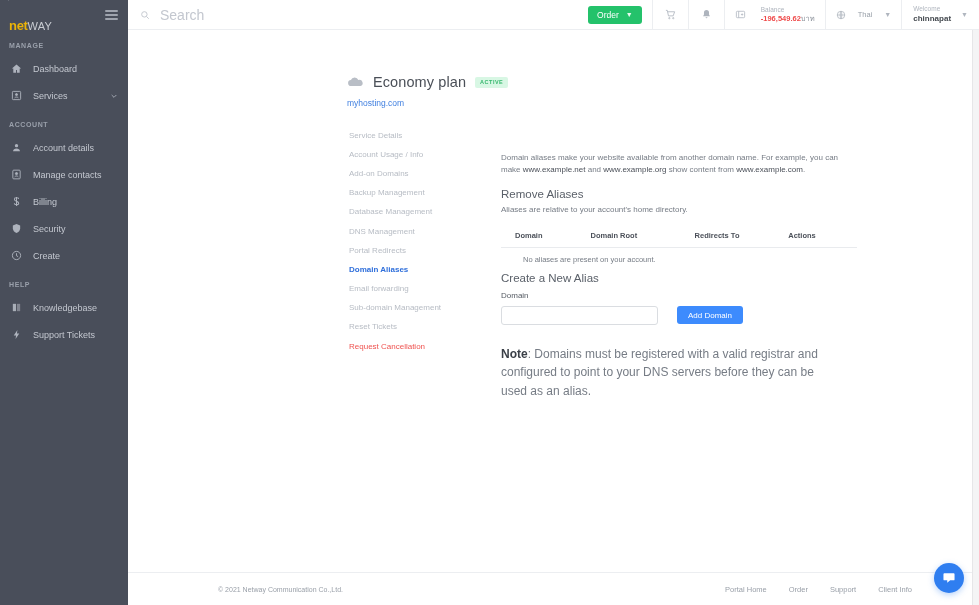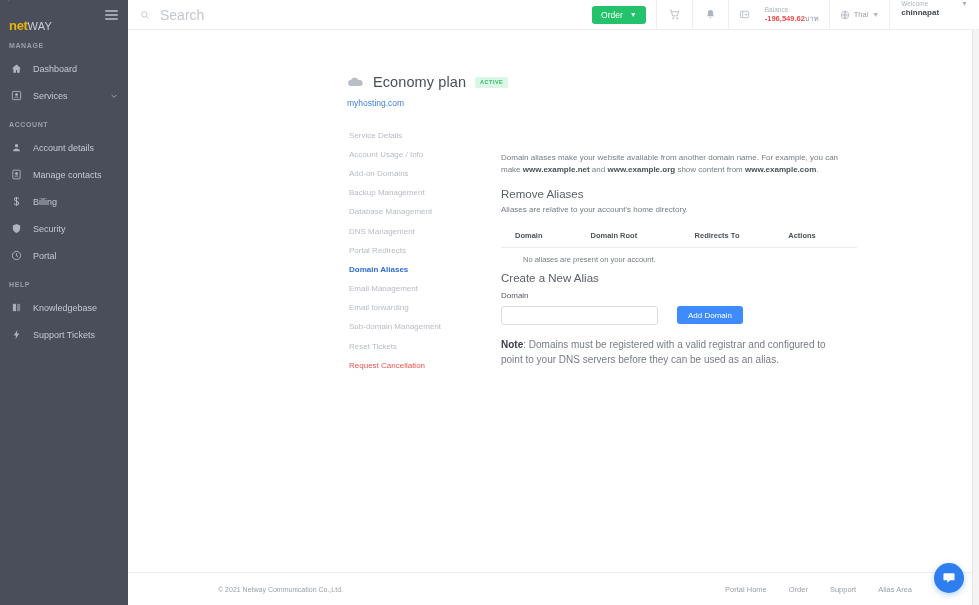--- a/index.html
+++ b/index.html
@@ -81,24 +81,24 @@
   .hcell svg { width: 11px; height: 11px; display:block; }
   .balance-cell { display:flex; align-items:center; gap:15px; padding: 0 10px;
                   border-left:1px solid #eceef1; cursor:pointer;}
   .balance-cell .bicon { color:#b6bcc5; display:flex; }
   .balance-cell .bicon svg { width:11px; height:11px; display:block; }
   .balance-text { line-height: 1.25; }
   .balance-label { font-size: 6.5px; color:#aeb4bd; }
   .balance-value { font-size: 7.5px; color:#ef4b4b; font-weight:700; }
   .balance-value .unit { color:#8e949d; font-weight:400; }
 
-  .lang-cell { display:flex; align-items:center; gap:4px; padding:0 10px;
+  .lang-cell { display:flex; align-items:center; gap:12px; padding:0 10px;
                border-left:1px solid #eceef1; color:#99a0a9; font-size:7.5px; cursor:pointer;}
   .lang-cell svg { width:10px; height:10px; display:block; color:#aeb4bd; }
-  .welcome-cell { display:flex; gap:22px; padding:0 11px;
+  .welcome-cell { display:flex; align-items:center; gap:10px; padding:0 11px;
                   border-left:1px solid #eceef1; cursor:pointer; }
   .welcome-text { line-height:1.25; }
   .welcome-label { font-size:6.5px; color:#b0b6bf; }
   .welcome-user { font-size:8px; color:#44494f; font-weight:700; }
   .mini-caret { color:#b0b6bf; font-size:7px; }
 
   
   .content { flex:1; position:relative; overflow:hidden; }
 
   .plan-head { padding: 44px 0 0 219px; }
@@ -121,21 +121,21 @@
   .svc-item.active { color:#2f6fdb; font-weight:700; }
   .svc-item.danger { color:#ef5350; }
 
   .page-title { font-size:13px; color:#5a6069; font-weight:400; padding-top:0px; }
   .mid-col { width: 135px; flex:0 0 135px; }
 
   .alias-col { flex:1; padding-right: 40px; }
   .intro {
     font-size:8px; color:#767c85; line-height:1.55; width: 340px; margin-top: 26px;
   }
-  .intro b { color:#4b5059; font-weight:700;text-align:right; }
+  .intro b { color:#4b5059; font-weight:400;text-align:right; }
   .sec-title { font-size:11.5px; color:#5a6069; margin-top: 11px; font-weight:400; }
   .sec-sub { font-size:8px; color:#767c85; margin-top: 5px; }
 
   .alias-table { width: 356px; margin-top: 10px; border-collapse: collapse; }
   .alias-table th {
     text-align:left; font-size:7.5px; color:#4b5059; font-weight:700;
     padding: 7px 0 7px 0; border-bottom:1px solid #e9ebee;
   }
   .alias-table th.c1 { padding-left: 14px; width: 86px; }
   .alias-table th.c2 { width: 100px; }
@@ -148,21 +148,21 @@
   .form-row { display:flex; align-items:center; gap:19px; margin-top: 6px; }
   .domain-input {
     width: 157px; height: 19px; border:1px solid #dadde1; border-radius:3px;
     font-size:8px; padding: 0 6px; outline:0; color:#4b5059;
     font-family:"Liberation Sans", sans-serif; background:#fff;
   }
   .add-btn {
     background:#3d8bfd; color:#fff; border:0; border-radius:3px; height:18px;
     padding: 0 11px; font-size:8px; cursor:pointer; font-family:"Liberation Sans", sans-serif;
   }
-  .note { font-size:10px; color:#767c85; line-height:1.55; width: 340px; margin-top: 12px; }
+  .note { font-size:12px; color:#767c85; line-height:1.55; width: 340px; margin-top: 20px; }
   .note b { color:#3b4048; font-weight:700; }
 
   
   .footer {
     position:absolute; left:0; right:0; bottom:0; height: 33px;
     border-top:1px solid #eceef1; display:flex; align-items:center;
     justify-content:space-between; padding: 0 67px 0 90px; background:#fff;
   }
   .copyright { font-size:7px; color:#9aa0a9; }
   .footer-links { display:flex; gap:22px; }
@@ -263,21 +263,21 @@
       </span>
       <span class="nav-label">Security</span>
     </div>
     <div class="nav-item">
       <span class="nav-icon">
         <svg viewBox="0 0 24 24" fill="none" stroke="currentColor" stroke-width="2">
             <circle cx="12" cy="12" r="9"></circle>
             <path d="M12 7v5.5l3.5 2"></path>
           </svg>
       </span>
-      <span class="nav-label">Portal</span>
+      <span class="nav-label">Create</span>
     </div>
 
     <div class="nav-section">HELP</div>
     <div class="nav-item">
       <span class="nav-icon">
         <svg viewBox="0 0 24 24" fill="currentColor">
             <path d="M4 4h7v16H4z" opacity=".95"></path>
             <path d="M13 4h7v16h-7z" opacity=".55"></path>
           </svg>
       </span>
@@ -387,21 +387,20 @@
 
         <nav class="svc-menu">
           <div class="svc-item">Service Details</div>
           <div class="svc-item">Account Usage / Info</div>
           <div class="svc-item">Add-on Domains</div>
           <div class="svc-item">Backup Management</div>
           <div class="svc-item">Database Management</div>
           <div class="svc-item">DNS Management</div>
           <div class="svc-item">Portal Redirects</div>
           <div class="svc-item active">Domain Aliases</div>
-          <div class="svc-item">Email Management</div>
           <div class="svc-item">Email forwarding</div>
           <div class="svc-item">Sub-domain Management</div>
           <div class="svc-item">Reset Tickets</div>
           <div class="svc-item danger">Request Cancellation</div>
         </nav>
 
 
         <section class="alias-col">
 
           <p class="intro"><span>Domain aliases make your website available from another domain name. For example, you can make </span><b>www.example.net</b><span> and </span><b>www.example.org</b><span> show content from </span><b>www.example.com</b><span>.</span></p>
@@ -435,21 +434,21 @@
           <p class="note"><b>Note</b><span>: Domains must be registered with a valid registrar and configured to point to your DNS servers before they can be used as an alias.</span></p>
         </section>
       </div>
 
       <footer class="footer">
         <div class="copyright">© 2021 Netway Communication Co.,Ltd.</div>
         <div class="footer-links">
           <a>Portal Home</a>
           <a>Order</a>
           <a>Support</a>
-          <a>Alias Area</a>
+          <a>Client Info</a>
         </div>
       </footer>
 
       <div class="chat-fab">
         <span>
           <svg viewBox="0 0 24 24" fill="currentColor">
               <path d="M4 4h16a1.5 1.5 0 0 1 1.5 1.5v9A1.5 1.5 0 0 1 20 16h-6l-5 4v-4H4a1.5 1.5 0 0 1-1.5-1.5v-9A1.5 1.5 0 0 1 4 4z"></path>
             </svg>
         </span>
       </div>

